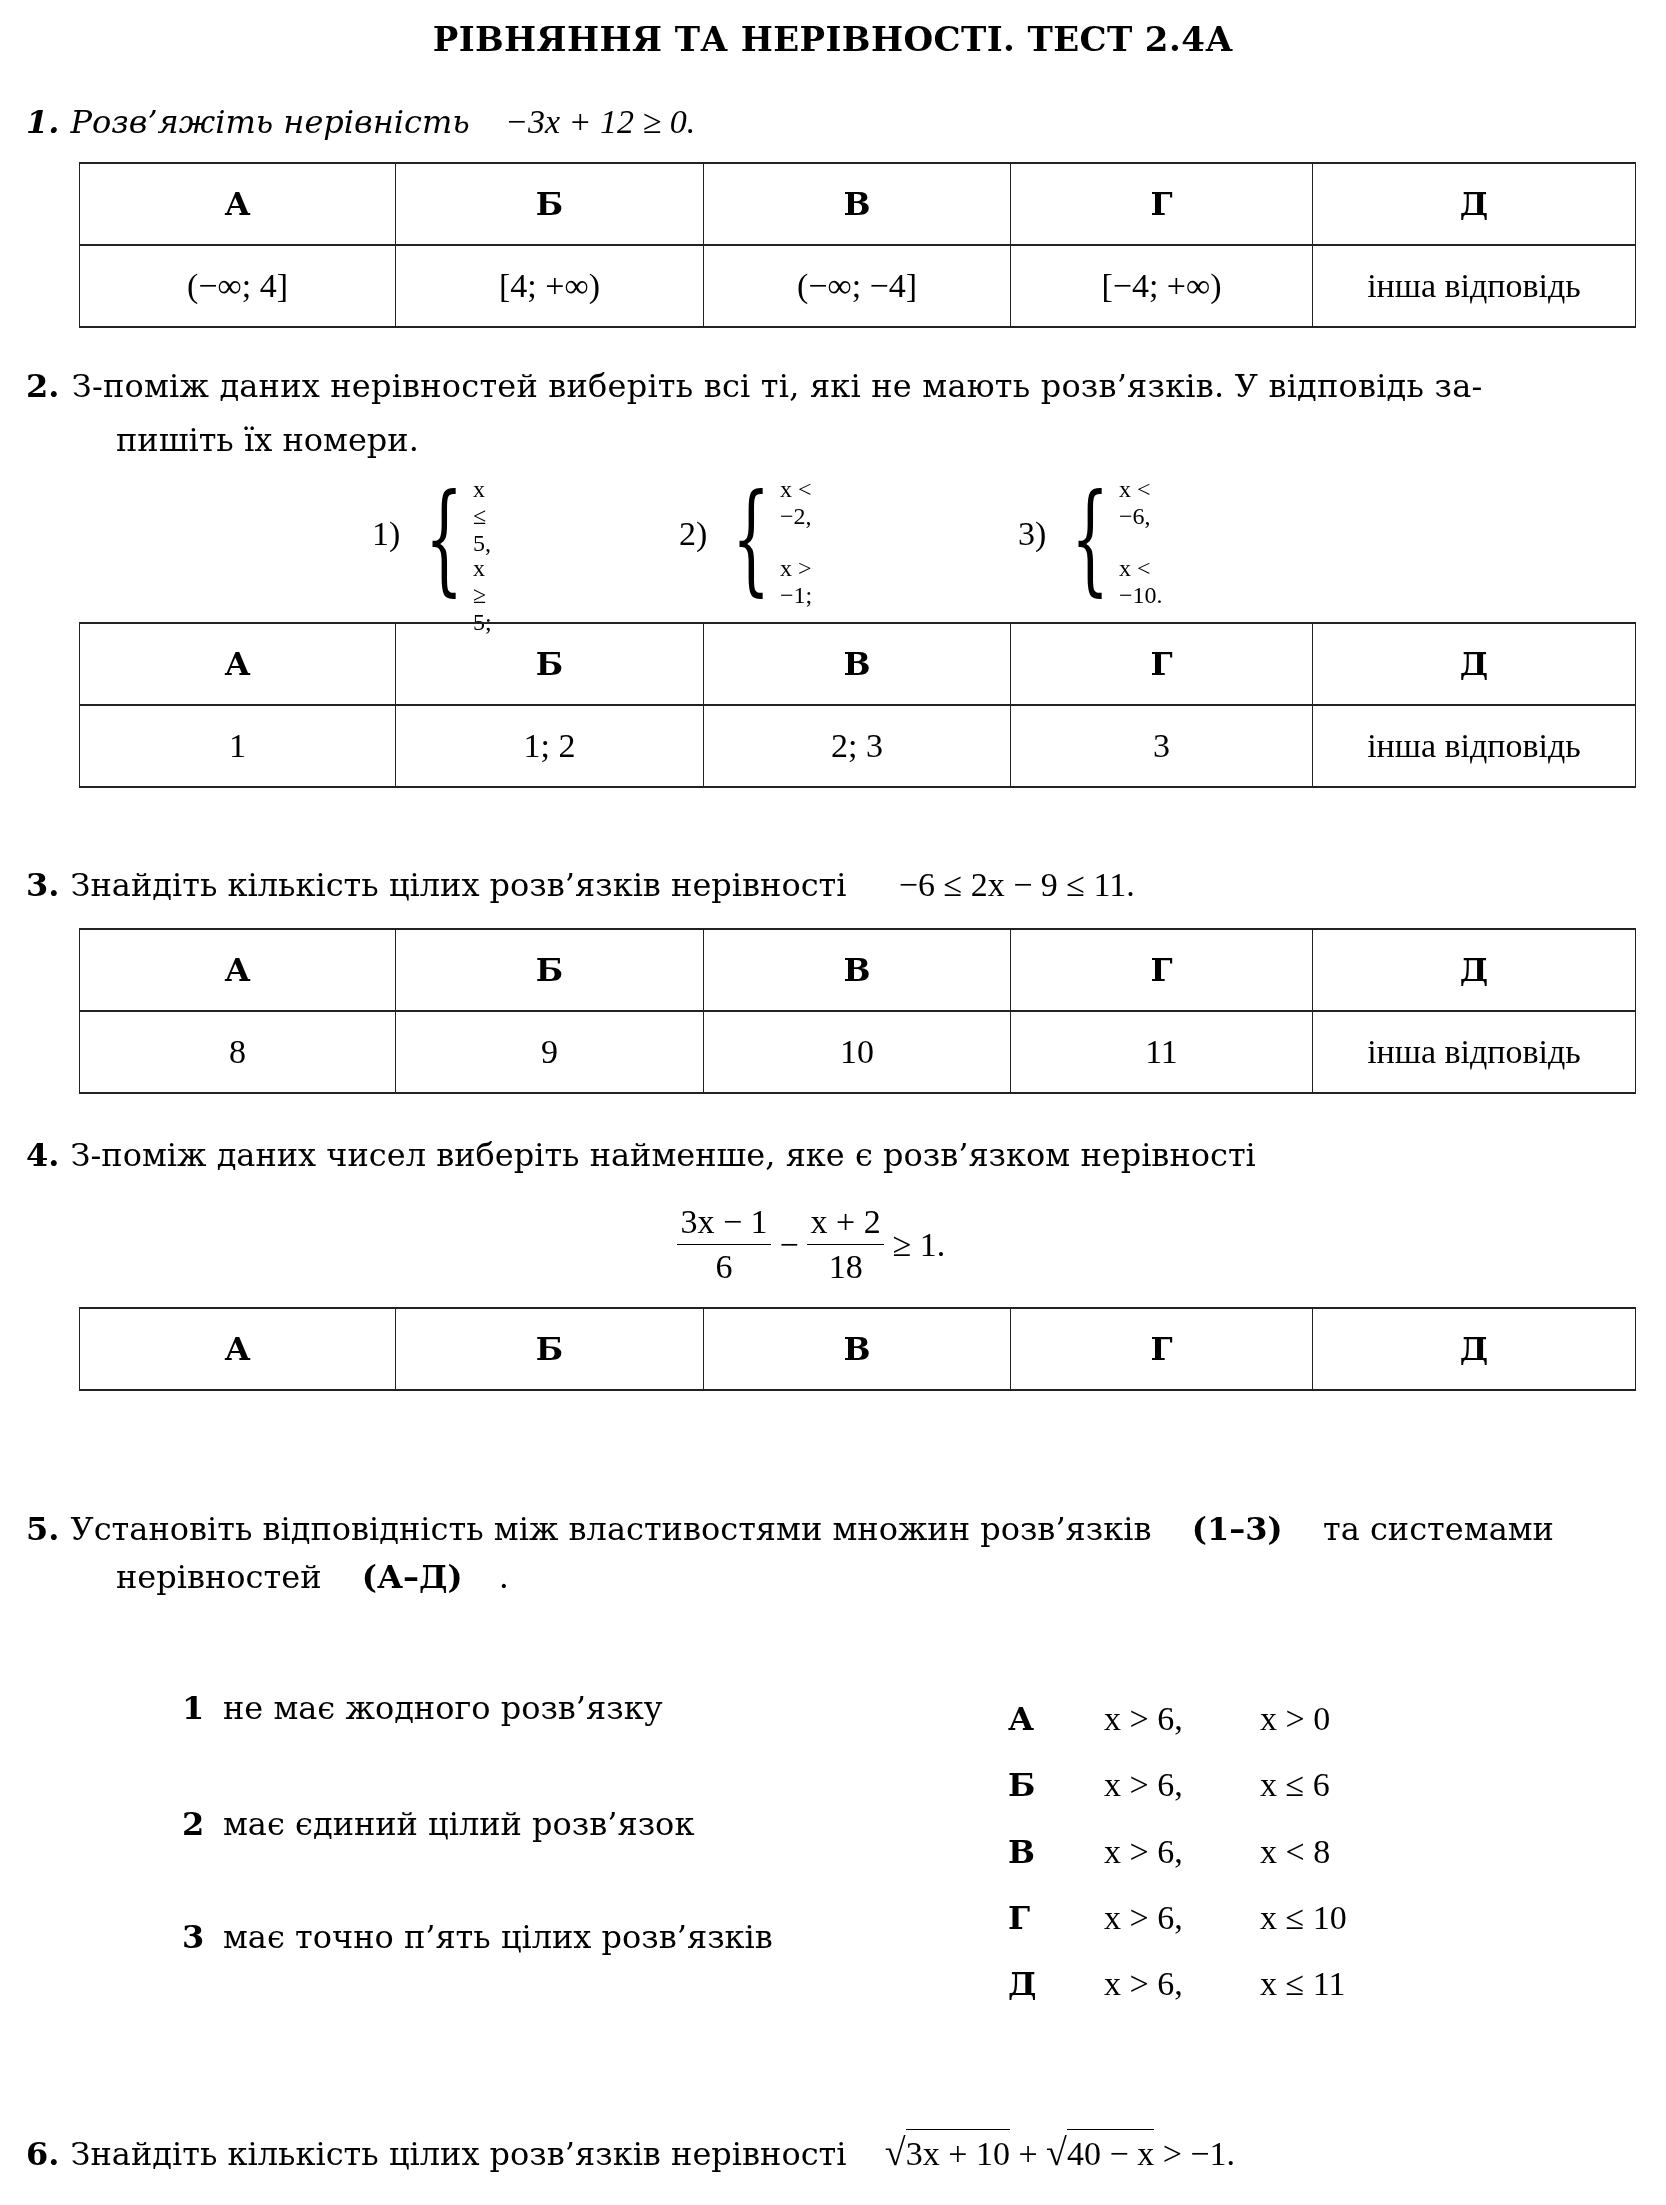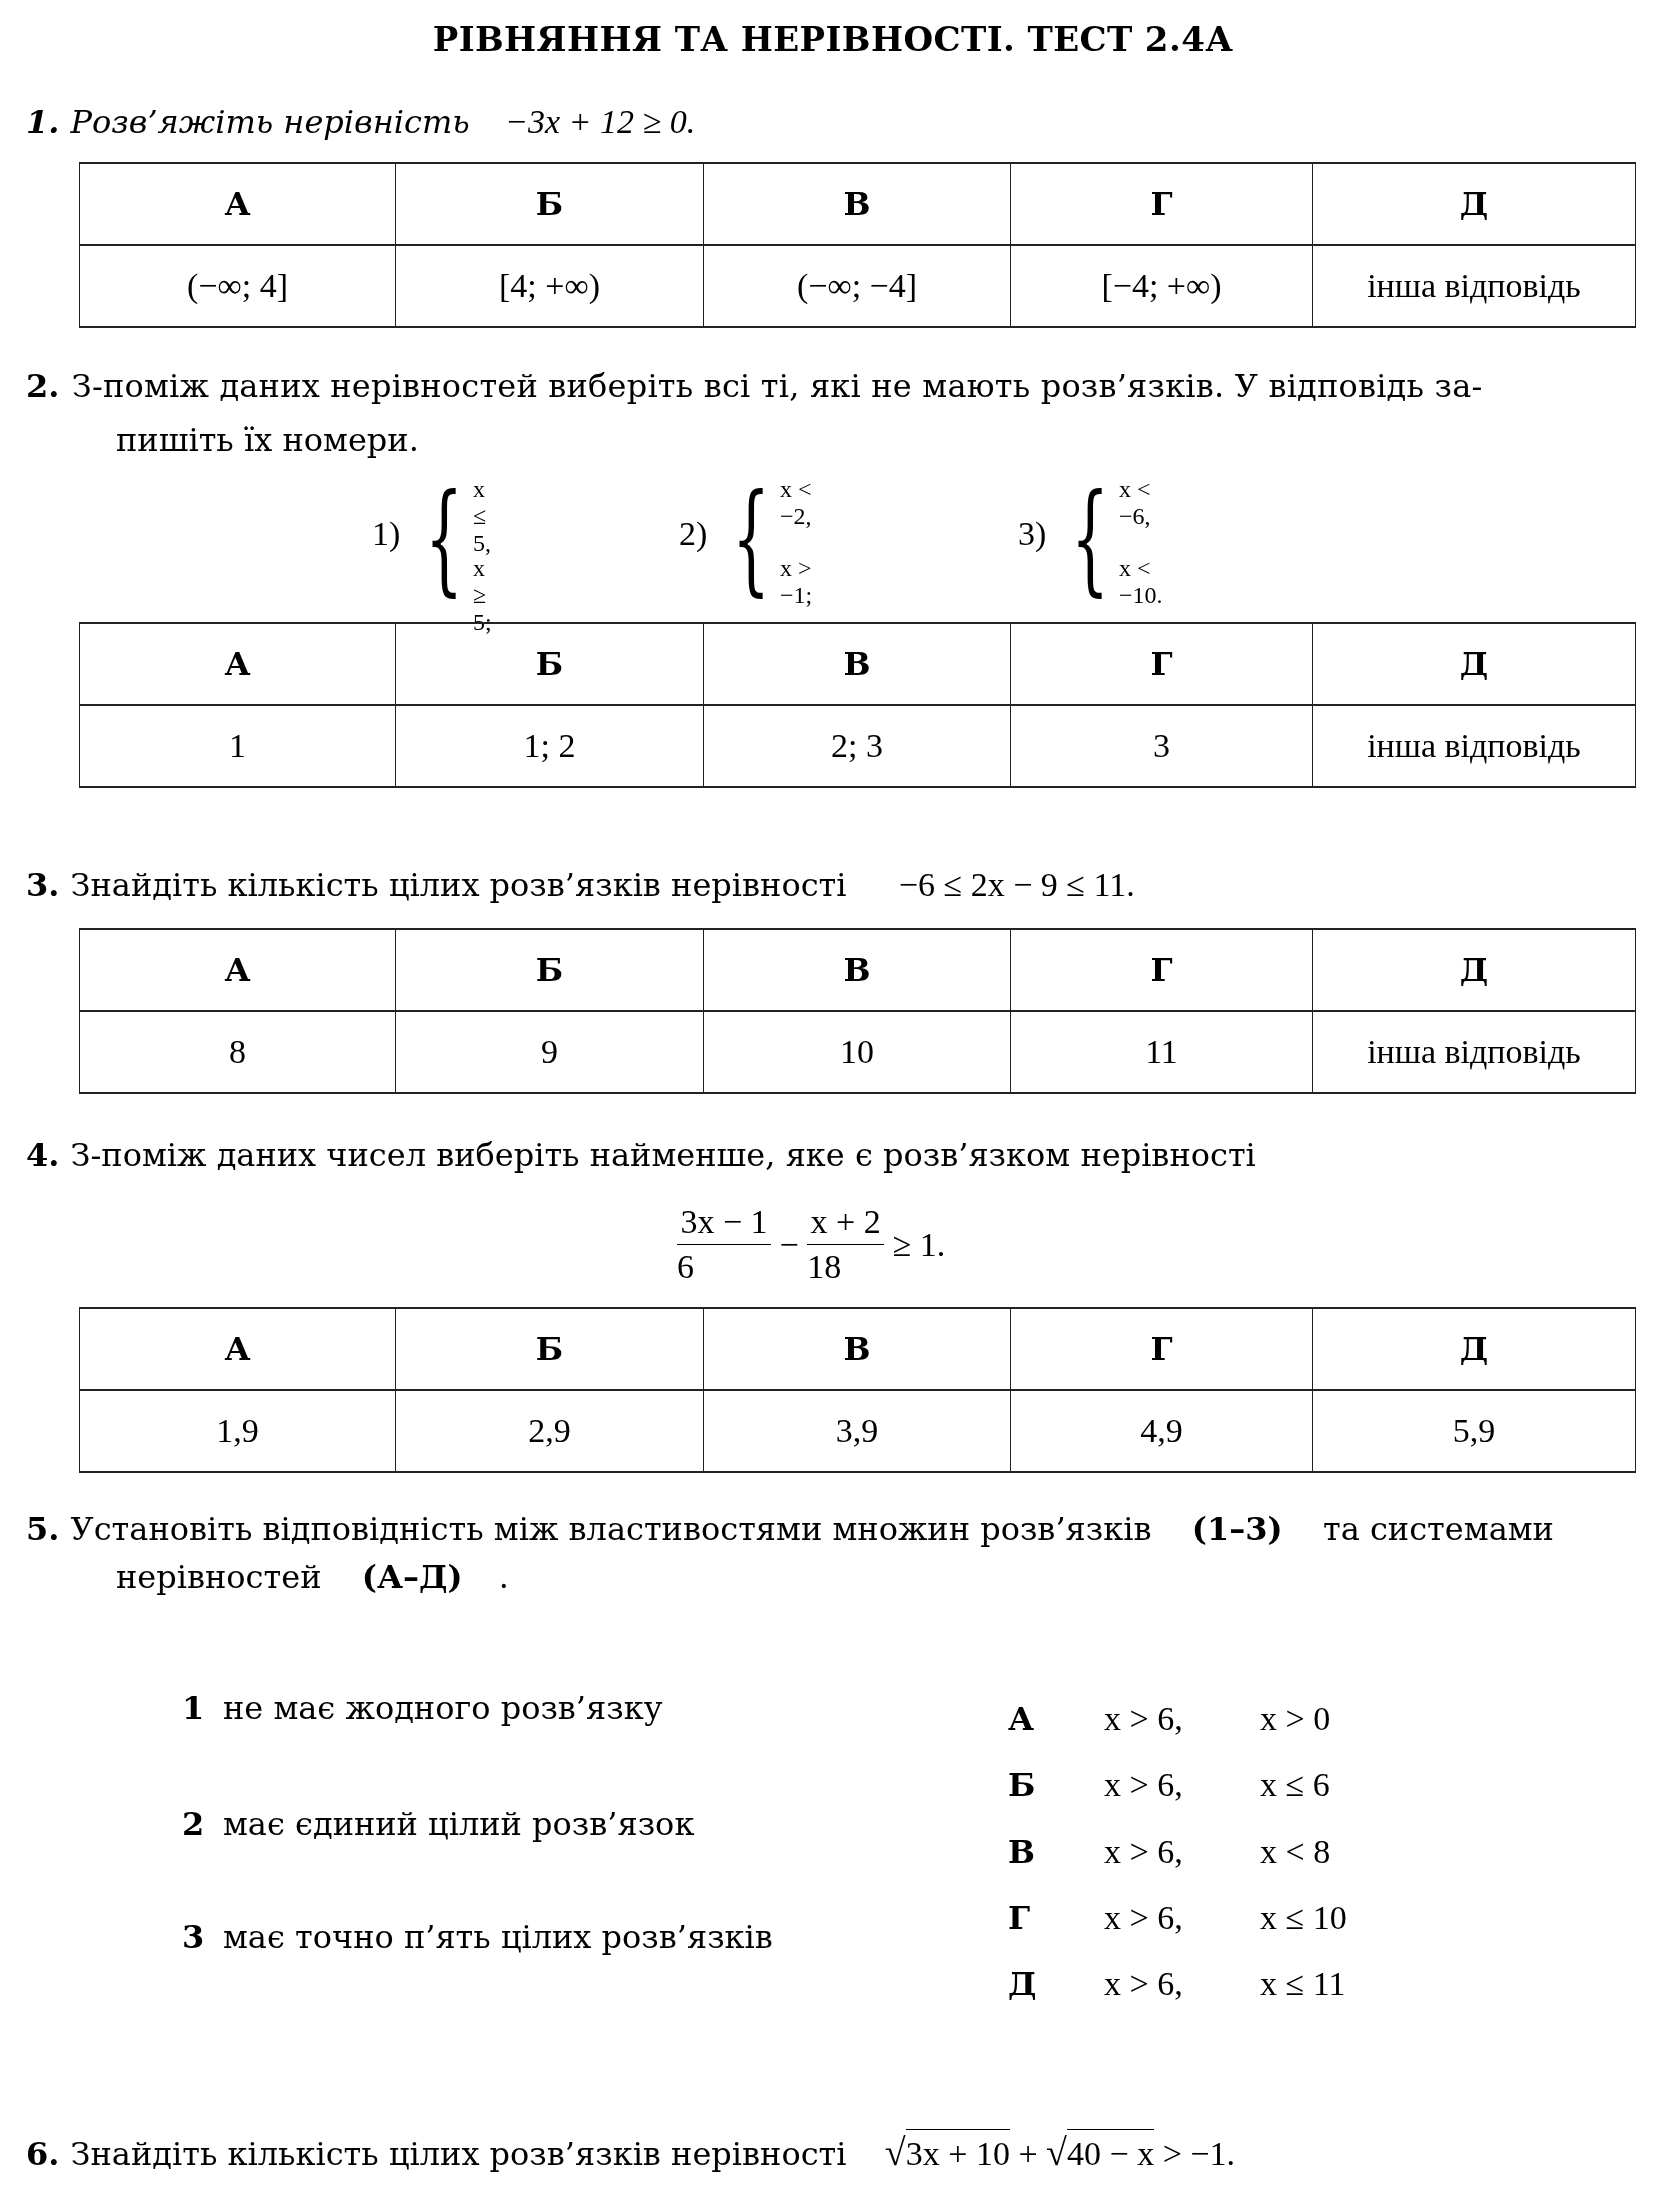--- a/index.html
+++ b/index.html
@@ -23,21 +23,21 @@
   table.ans tr.hdr td { border-bottom-width: 2.6px; }
 
   .sys { position: absolute; height: 128px; }
   .sys .lbl { position: absolute; left: 0; top: 41px; font-family: "Liberation Serif", serif; font-size: 34px; }
   .sys .brace { position: absolute; left: 53px; top: 0; font-family: "DejaVu Serif", serif;
                 font-size: 120px; line-height: 128px; transform: scaleX(0.5); transform-origin: left; }
   .sys .r1, .sys .r2 { position: absolute; left: 101px; font-family: "Liberation Serif", serif; font-size: 24px; }
   .sys .r1 { top: 1.7px; }
   .sys .r2 { top: 81px; }
 
-  .frac { display: inline-block; vertical-align: middle; text-align: left; }
+  .frac { display: inline-block; vertical-align: middle; text-align: center; }
   .frac .num { display: block; padding: 0 3.4px; border-bottom: 1.7px solid #000; line-height: 44px; }
   .frac .den { display: block; line-height: 44px; }
 
   .sqrt { display: inline-block; position: relative; }
   .sqrt .rad { font-size: 38px; }
   .sqrt .under { border-top: 1.7px solid #000; padding-top: 5px; }
 </style>
 </head>
 <body>
 
@@ -181,27 +181,20 @@
       <col style="width:323px">
     </colgroup>
   <tbody>
       <tr class="hdr">
     <td>А</td>
     <td>Б</td>
     <td>В</td>
     <td>Г</td>
     <td>Д</td>
   </tr>
-  <tr>
-    <td>1,9</td>
-    <td>2,9</td>
-    <td>3,9</td>
-    <td>4,9</td>
-    <td>5,9</td>
-  </tr>
 </tbody>
   </table>
 
 <div class="abs" style="left:26px; top:1510px;">
   <span class="qnum">5.</span>
   <span class="qtext" style="margin-left:6.8px;">Установіть відповідність між властивостями множин розв’язків</span>
   <span class="qtext bold">(1–3)</span>
   <span class="qtext">та системами</span>
 </div>
 <div class="abs" style="left:80px; top:1558px;">

